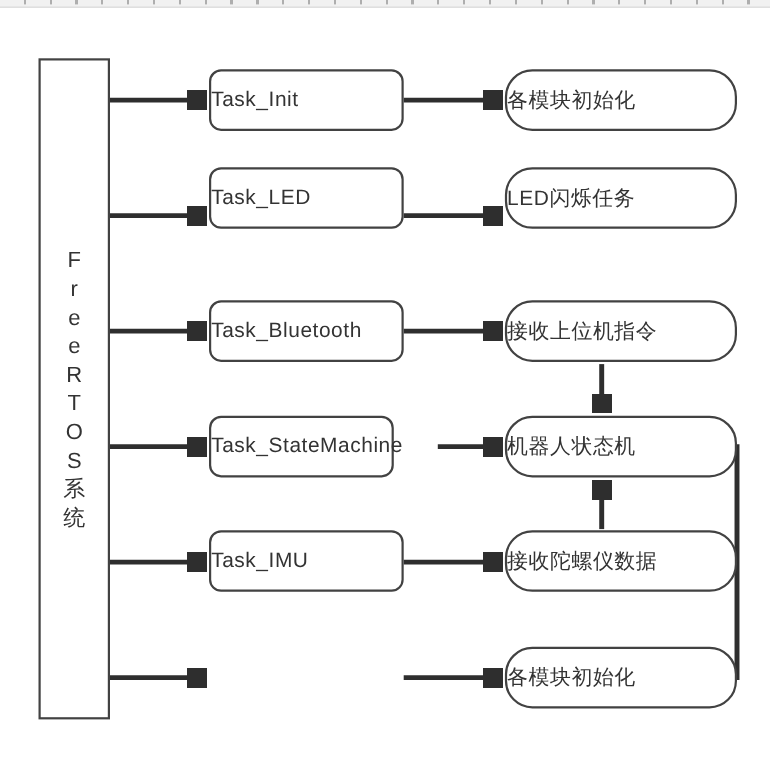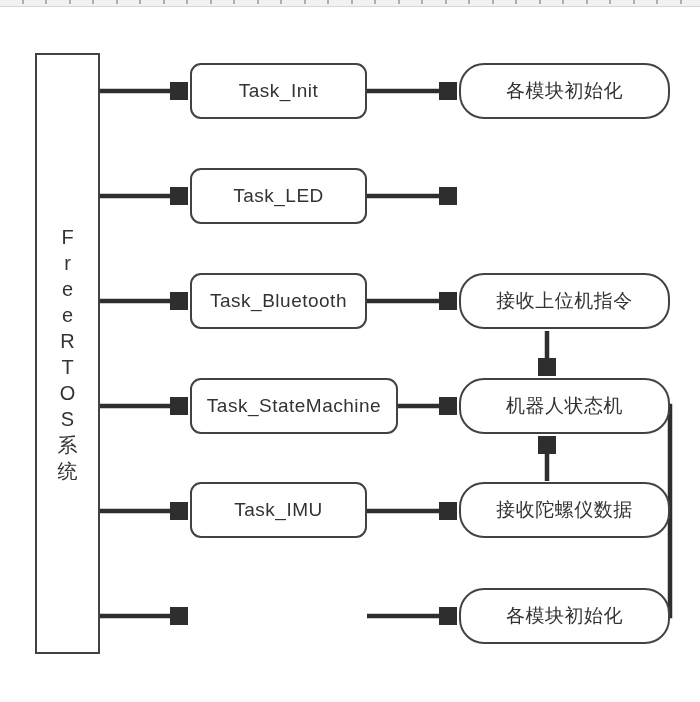--- a/index.html
+++ b/index.html
@@ -16,27 +16,27 @@
     background-size:100% 4px;background-repeat:no-repeat;
     border-bottom:1px solid #d6d6d6;
   }
   
   .wires{position:absolute;top:0;left:0;width:700px;height:702px;pointer-events:none;}
   .wires path{stroke:#2e2e2e;stroke-width:4.5;fill:none;stroke-linejoin:miter;}
   
   .node{
     position:absolute;box-sizing:border-box;height:56px;background:#ffffff;
     border:2px solid #424242;border-radius:11px;
-    display:flex;align-items:center;justify-content:center;
+    display:flex;align-items:center;justify-content:flex-start;
     font-size:19px;color:#333333;letter-spacing:0.5px;white-space:nowrap;
   }
   .task{left:190px;width:177px;}
   .desc{left:459px;width:211px;border-radius:25px;}
-  .r0{top:63px}.r1{top:168px}.r2{top:273px}.r3{top:378px}.r4{top:482px}.r5{top:588px}
-  .task.r3{width:208px;}
+  .r0{top:63px}.r1{top:152px}.r2{top:273px}.r3{top:378px}.r4{top:482px}.r5{top:588px}
+  .task.r3{width:168px;}
   
   .sysbox{
     position:absolute;left:35px;top:53px;width:65px;height:601px;
     box-sizing:border-box;background:#ffffff;border:2px solid #424242;
     display:flex;align-items:center;justify-content:center;text-align:center;
   }
   .sysbox .vlabel{
     white-space:pre-line;font-size:20px;line-height:26px;color:#333333;
   }
 </style>
@@ -98,20 +98,23 @@
   <div class="node task r3">
     <span>Task_StateMachine</span>
   </div>
   <div class="node task r4">
     <span>Task_IMU</span>
   </div>
 
   <div class="node desc r0">
     <span>各模块初始化</span>
   </div>
+  <div class="node desc r1">
+    <span>LED闪烁任务</span>
+  </div>
   <div class="node desc r3">
     <span>机器人状态机</span>
   </div>
   <div class="node desc r2">
     <span>接收上位机指令</span>
   </div>
   <div class="node desc r4">
     <span>接收陀螺仪数据</span>
   </div>
   <div class="node desc r5">

